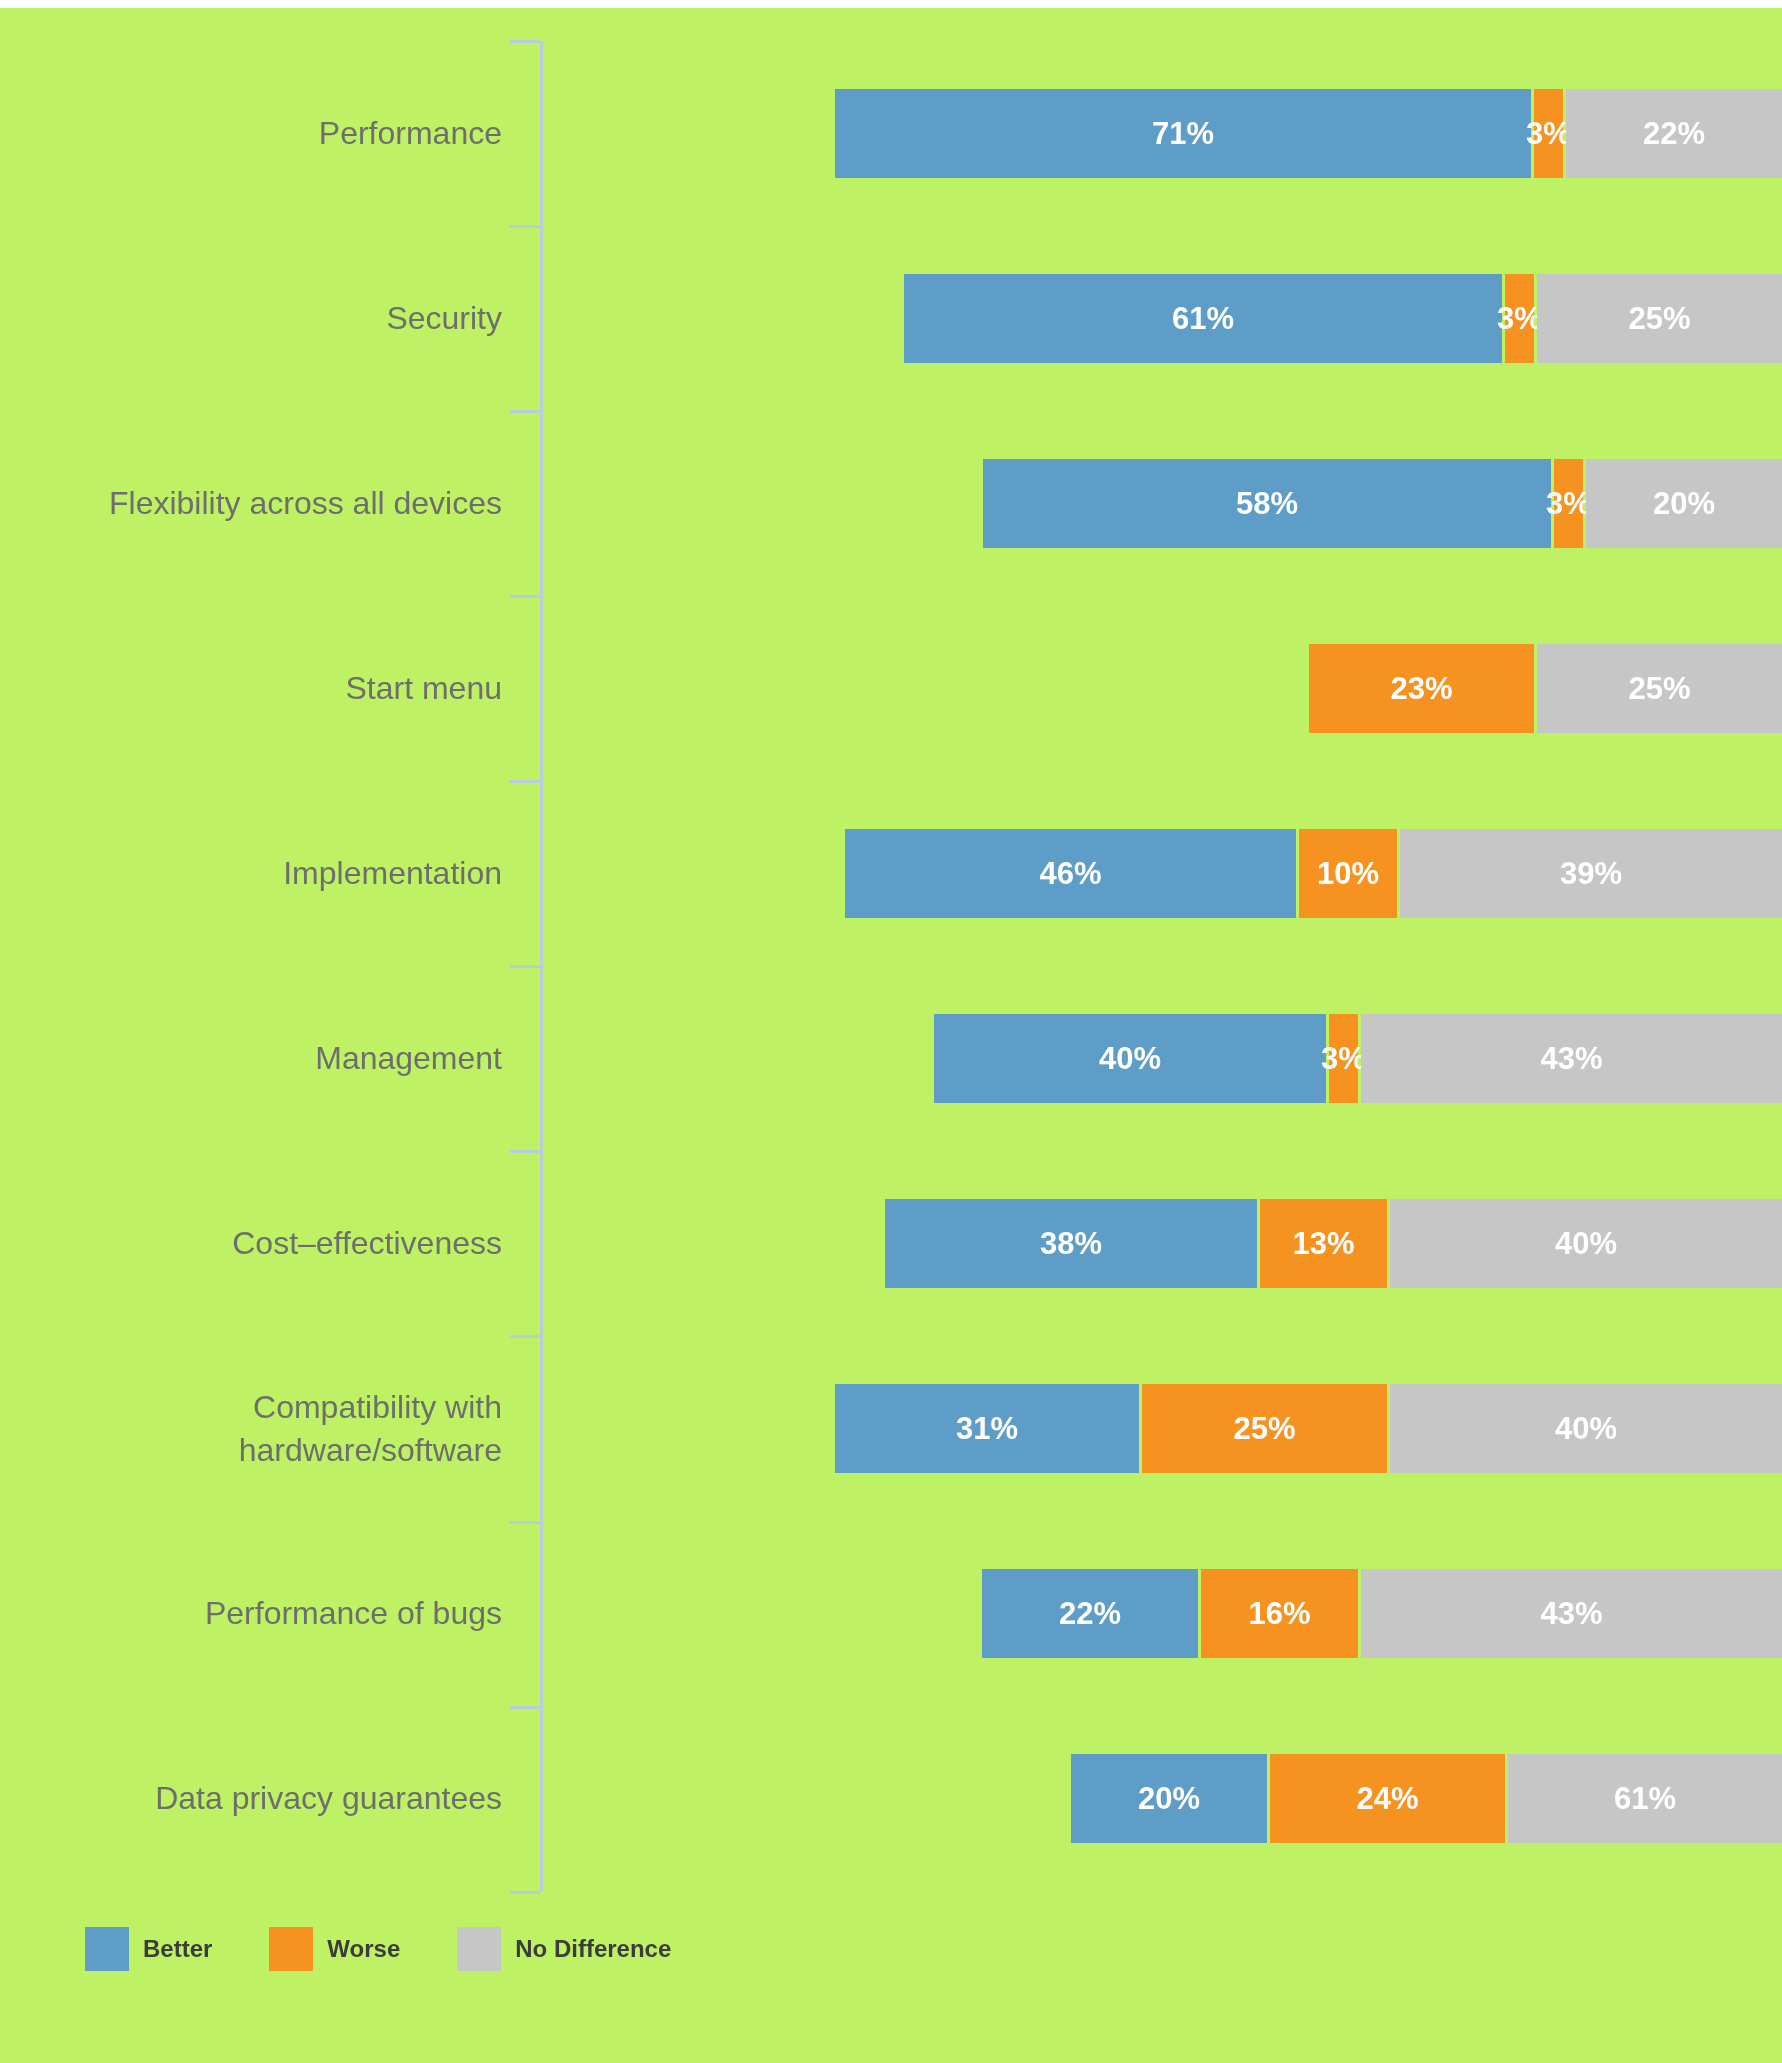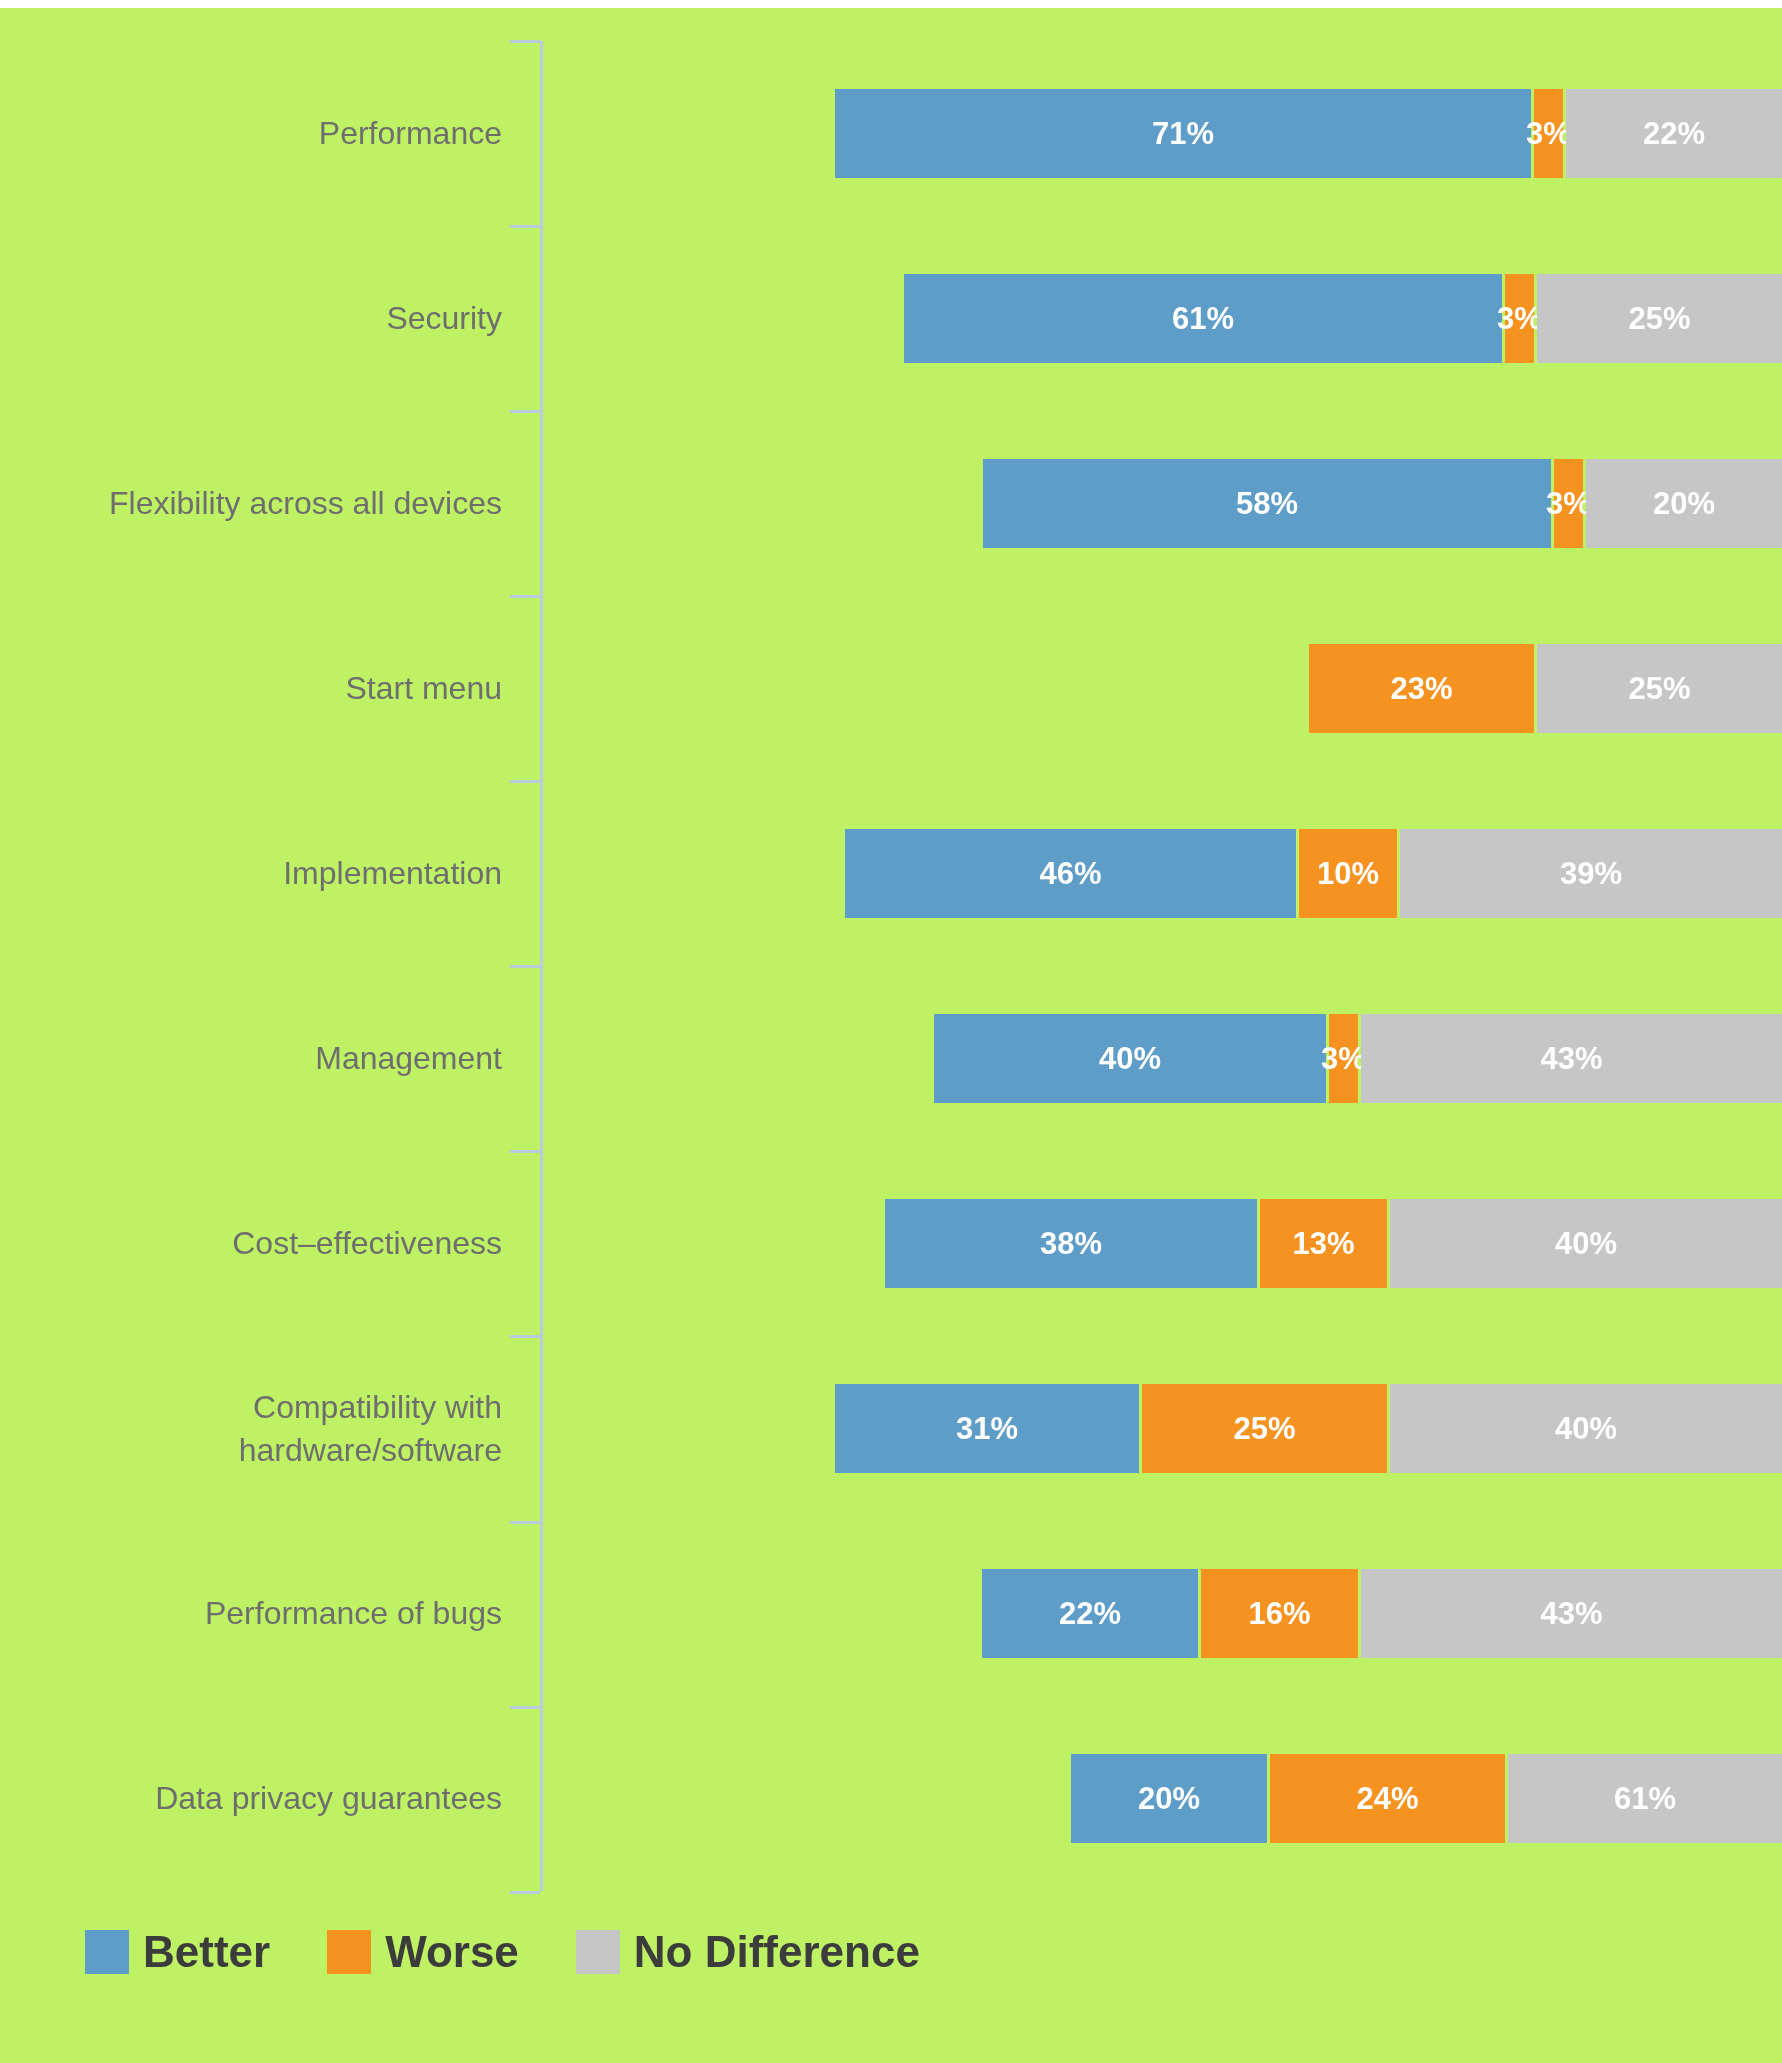--- a/index.html
+++ b/index.html
@@ -24,21 +24,21 @@
   .bar{display:flex;gap:3px;}
   .seg{position:relative;height:var(--bar-h);}
   .seg .val{
     position:absolute;top:50%;left:50%;transform:translate(-50%,-50%);
     color:var(--val-color);font-weight:bold;font-size:31px;white-space:nowrap;
   }
   .tick{position:absolute;left:-33px;width:30px;height:3px;background:var(--axis);}
   .legend{display:flex;align-items:center;gap:57px;margin:36px 0 0 85px;}
   .legend-item{display:flex;align-items:center;gap:14px;}
   .swatch{width:44px;height:44px;flex:0 0 44px;}
-  .legend-label{font-size:44px;font-weight:bold;color:var(--legend-color);white-space:nowrap;}
+  .legend-label{font-size:24px;font-weight:bold;color:var(--legend-color);white-space:nowrap;}
 </style>
 </head>
 <body>
 
 <div class="screen">
   <div class="chart-body">
     <div class="labels-col" id="labels-col">
         <div class="label-cell">Performance</div>
         <div class="label-cell">Security</div>
         <div class="label-cell">Flexibility across all devices</div>

